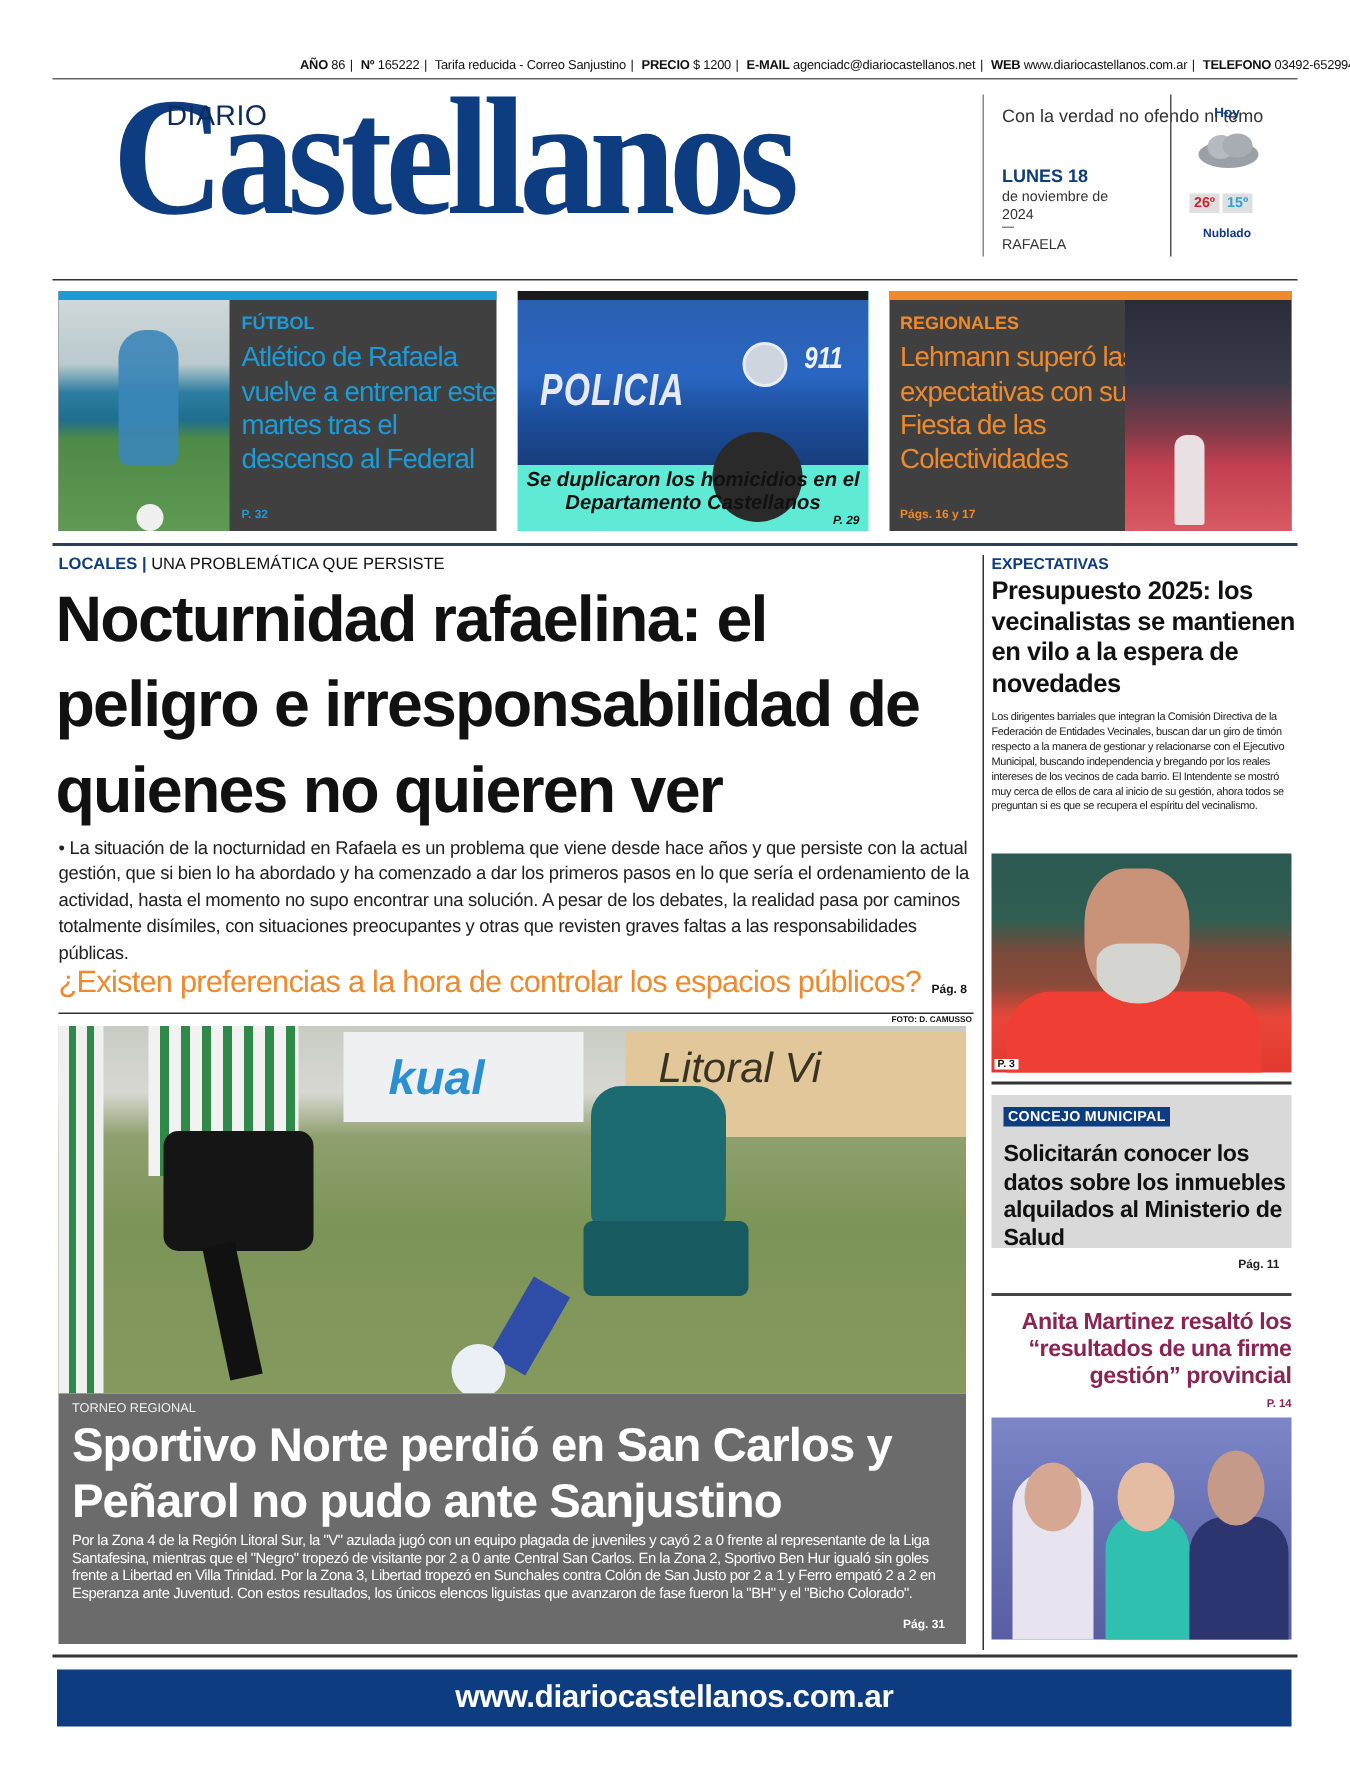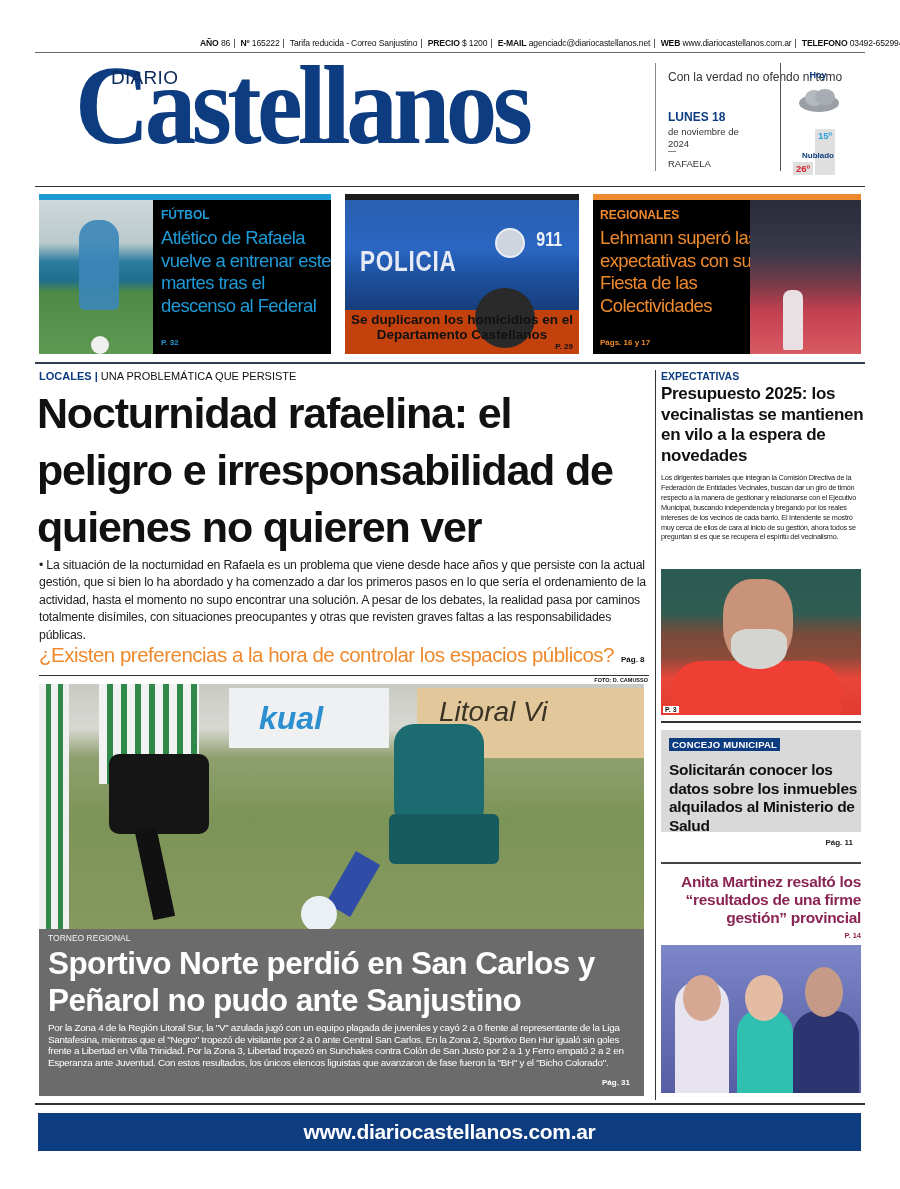--- a/index.html
+++ b/index.html
@@ -20,38 +20,38 @@
   .motto { position: absolute; left: 633px; top: 14px; font-size: 12px; color: #333; line-height: 16px; }
   .date-day { position: absolute; left: 633px; top: 55px; font-size: 12px; font-weight: bold; color: #0e3c80; }
   .date-rest { position: absolute; left: 633px; top: 71px; font-size: 9.5px; color: #333; line-height: 11.5px; width: 80px; }
   .date-dash { position: absolute; left: 633px; top: 96px; width: 8px; height: 1px; background: #888; }
   .date-city { position: absolute; left: 633px; top: 103px; font-size: 9.5px; color: #333; }
   .mast-vline2 { position: absolute; left: 745px; top: 8px; width: 1px; height: 108px; background: #555; }
   .wx-title { position: absolute; left: 738px; top: 15px; width: 90px; text-align: center; font-size: 9px; font-weight: bold; color: #0e3c80; }
   .wx-cloud { position: absolute; left: 762px; top: 33px; width: 44px; height: 26px; }
   .wx-temps { position: absolute; left: 758px; top: 74px; display: flex; gap: 2px; }
   .wx-temp { font-size: 9.5px; font-weight: bold; background: #dfdfdf; padding: 1px 3px; }
-  .wx-max { color: #d3202e; margin-top: 33px; }
+  .wx-max { color: #d3202e; }
   .wx-min { color: #2aa0dc; }
   .wx-desc { position: absolute; left: 738px; top: 96px; width: 90px; text-align: center; font-size: 8px; font-weight: bold; color: #0e3c80; }
   .mast-bottom { position: absolute; left: 35px; top: 186px; width: 830px; height: 1px; background: #333; }
 
   
-  .teaser { position: absolute; top: 194px; height: 160px; background: #000000; overflow: hidden; }
+  .teaser { position: absolute; top: 194px; height: 160px; background: #404040; overflow: hidden; }
   .teaser .bar { position: absolute; left: 0; top: 0; width: 100%; height: 6px; }
   .t1 { left: 39px; width: 292px; }
   .t1 .bar { background: #1e9ad6; }
   .t1 .photo { position: absolute; left: 0; top: 6px; width: 114px; height: 154px; background: linear-gradient(180deg, #cfd8da 0%, #b9c9cc 28%, #2c7da0 40%, #1f6e8e 52%, #4e8a47 60%, #5f9a53 100%); }
   .t1 .player { position: absolute; left: 40px; top: 20px; width: 40px; height: 90px; background: #3b86b8; border-radius: 18px 18px 6px 6px; opacity: 0.9; }
   .t1 .ball { position: absolute; left: 52px; top: 136px; width: 18px; height: 18px; border-radius: 50%; background: #f0f0f0; }
   .t1 .kicker { position: absolute; left: 122px; top: 14px; font-size: 12px; font-weight: bold; color: #1e9ad6; }
   .t1 .head { position: absolute; left: 122px; top: 33px; width: 172px; font-family: "Liberation Sans Narrow", "Liberation Sans", sans-serif; font-size: 18.5px; line-height: 22.5px; color: #1e9ad6; letter-spacing: -0.6px; }
   .t1 .page { position: absolute; left: 122px; top: 144px; font-size: 8px; font-weight: bold; color: #1e9ad6; }
 
-  .t2 { left: 345px; width: 234px; background: #c2410c; }
+  .t2 { left: 345px; width: 234px; background: #5eead4; font-style: italic; }
   .t2 .bar { background: #1b1b1b; }
   .t2 .photo { position: absolute; left: 0; top: 6px; width: 234px; height: 110px; background: linear-gradient(180deg, #2a5fb0 0%, #2a66c2 45%, #1d4f9d 70%, #173e7c 100%); }
   .t2 .pol { position: absolute; left: 15px; top: 44px; font-size: 30px; font-weight: bold; color: #e6eaf4; letter-spacing: 1px; transform: scaleX(0.75); transform-origin: left; }
   .t2 .n911 { position: absolute; left: 188px; top: 28px; font-size: 20px; font-weight: bold; color: #eef2f8; transform: scaleX(0.8); }
   .t2 .badge { position: absolute; left: 150px; top: 28px; width: 30px; height: 30px; border-radius: 50%; background: #cfd5de; border: 2px solid #e9edf3; }
   .t2 .wheel { position: absolute; left: 130px; top: 88px; width: 60px; height: 60px; border-radius: 50%; background: #2a2a2a; }
   .t2 .head { position: absolute; left: 0; top: 118px; width: 234px; text-align: center; font-size: 13.5px; font-weight: bold; line-height: 15px; color: #111; }
   .t2 .page { position: absolute; right: 6px; top: 148px; font-size: 8px; font-weight: bold; color: #111; }
 
   .t3 { left: 593px; width: 268px; }

